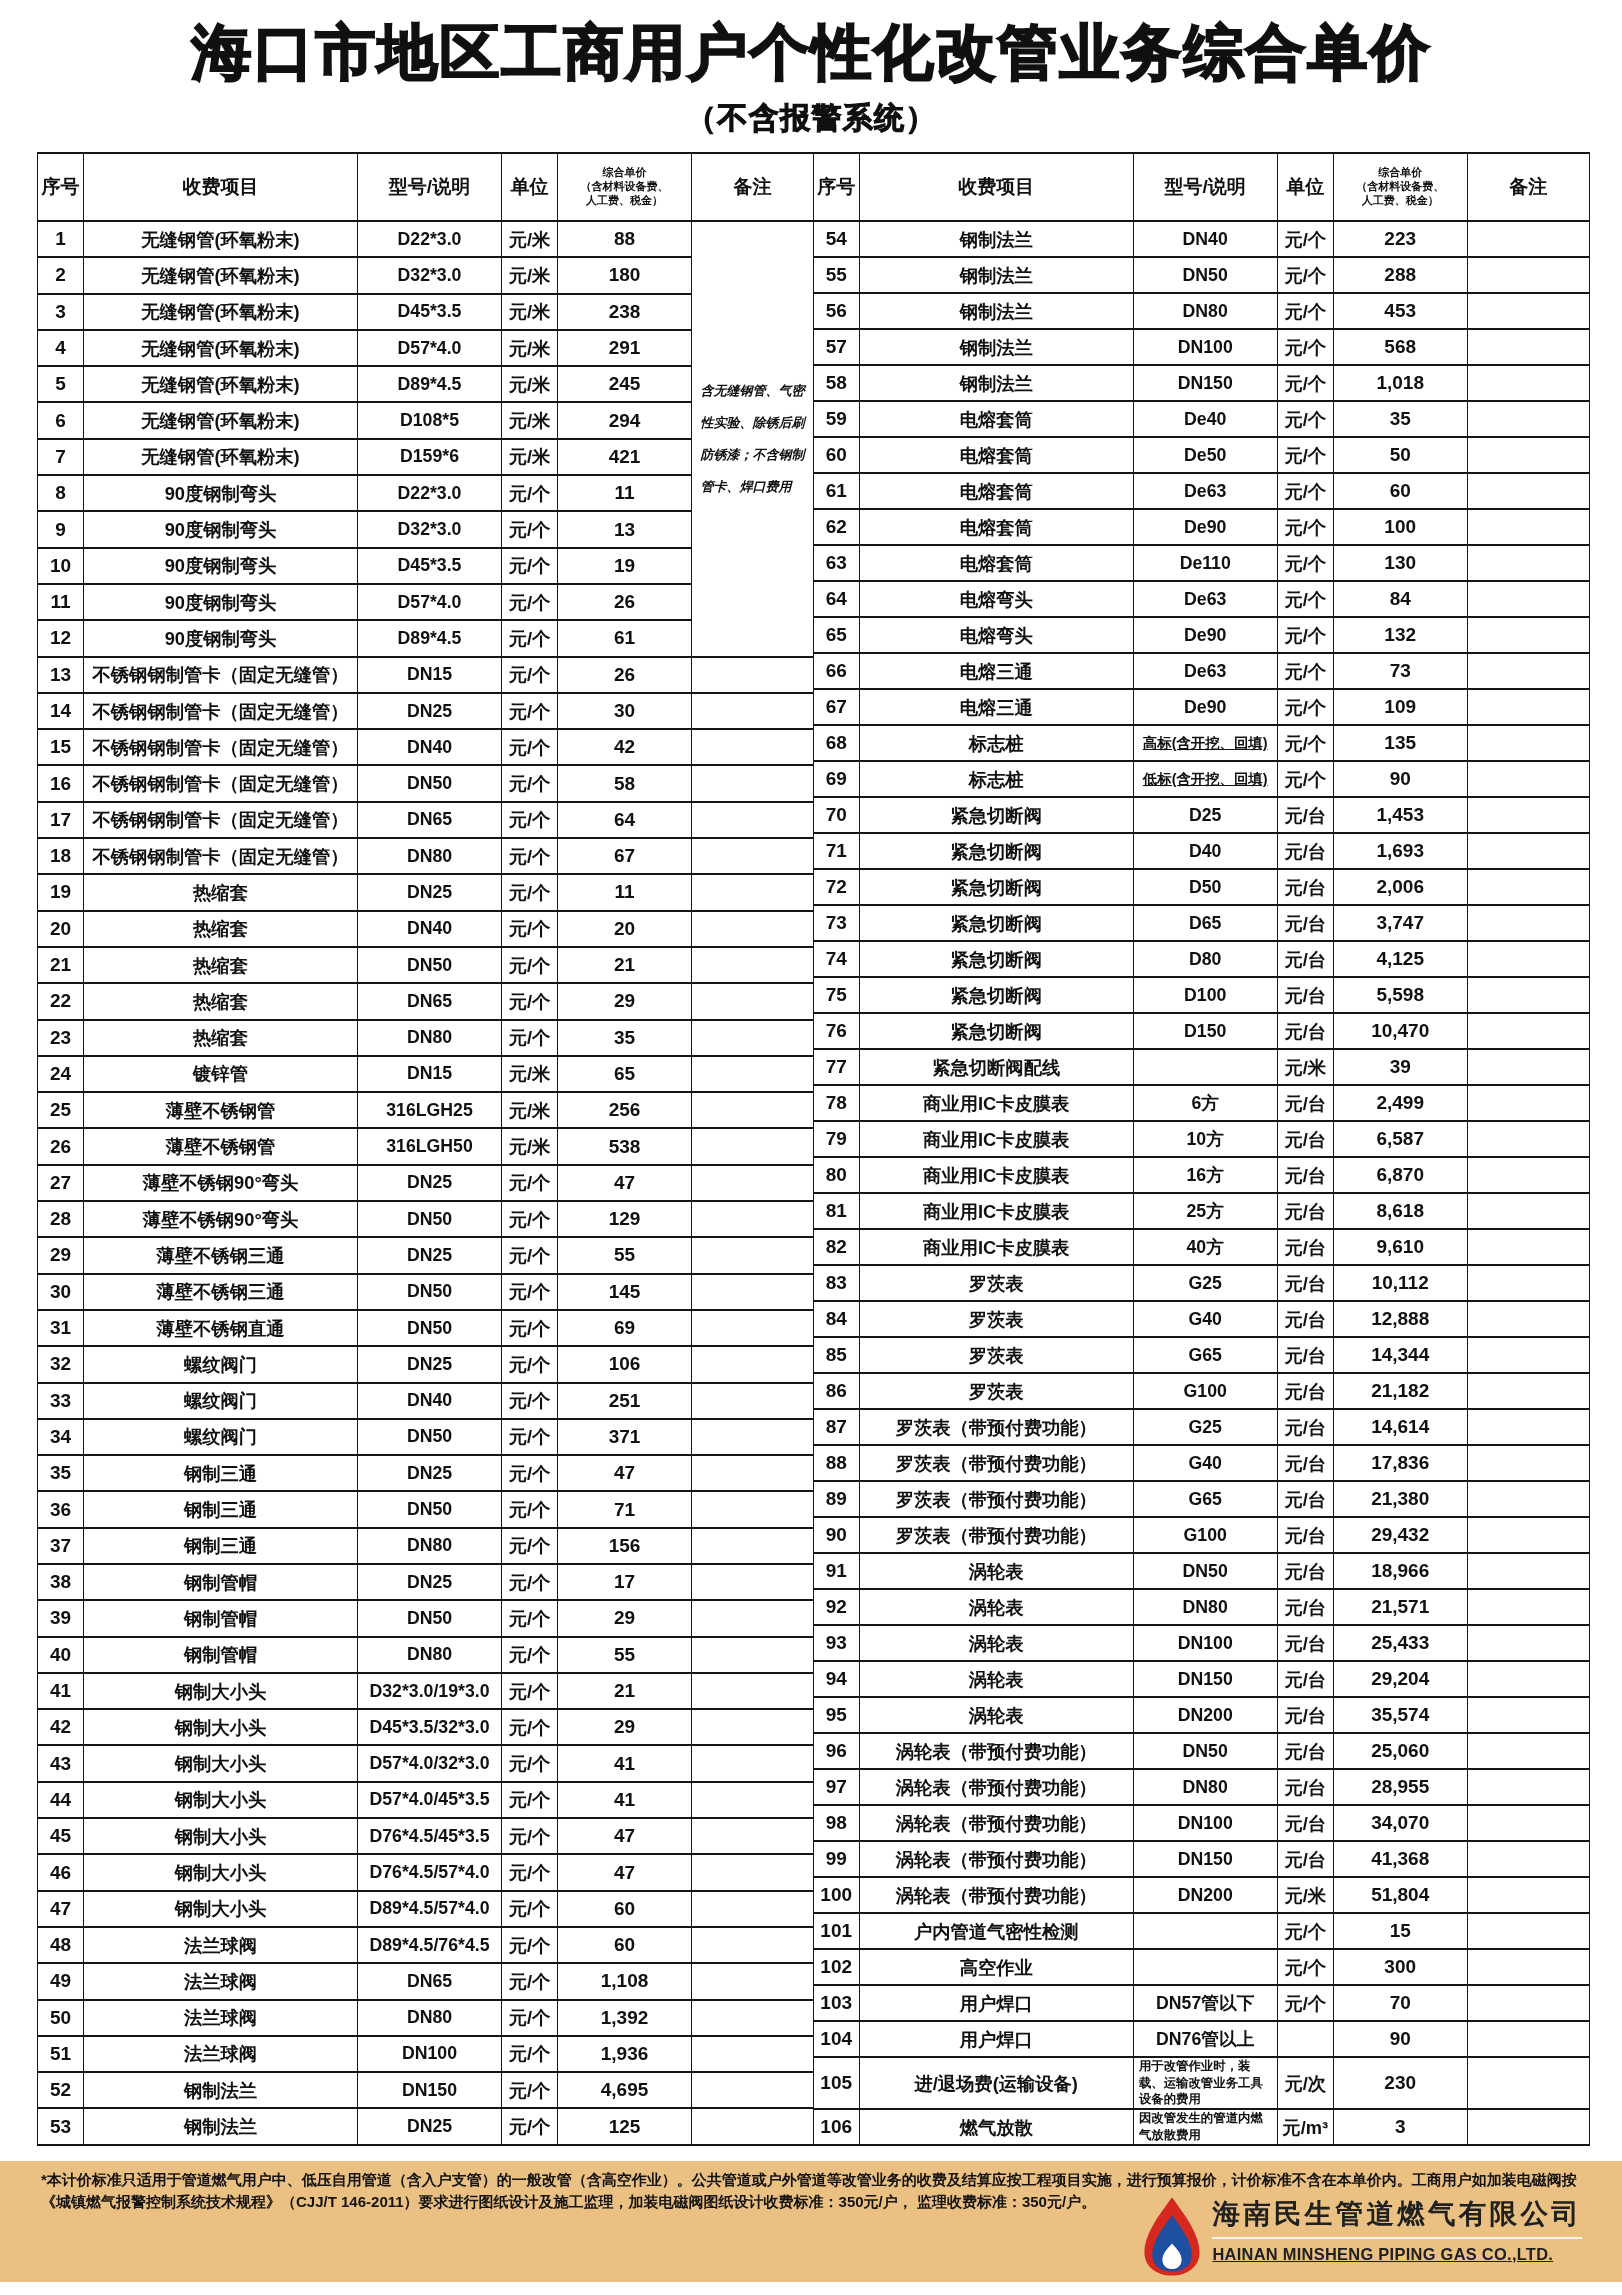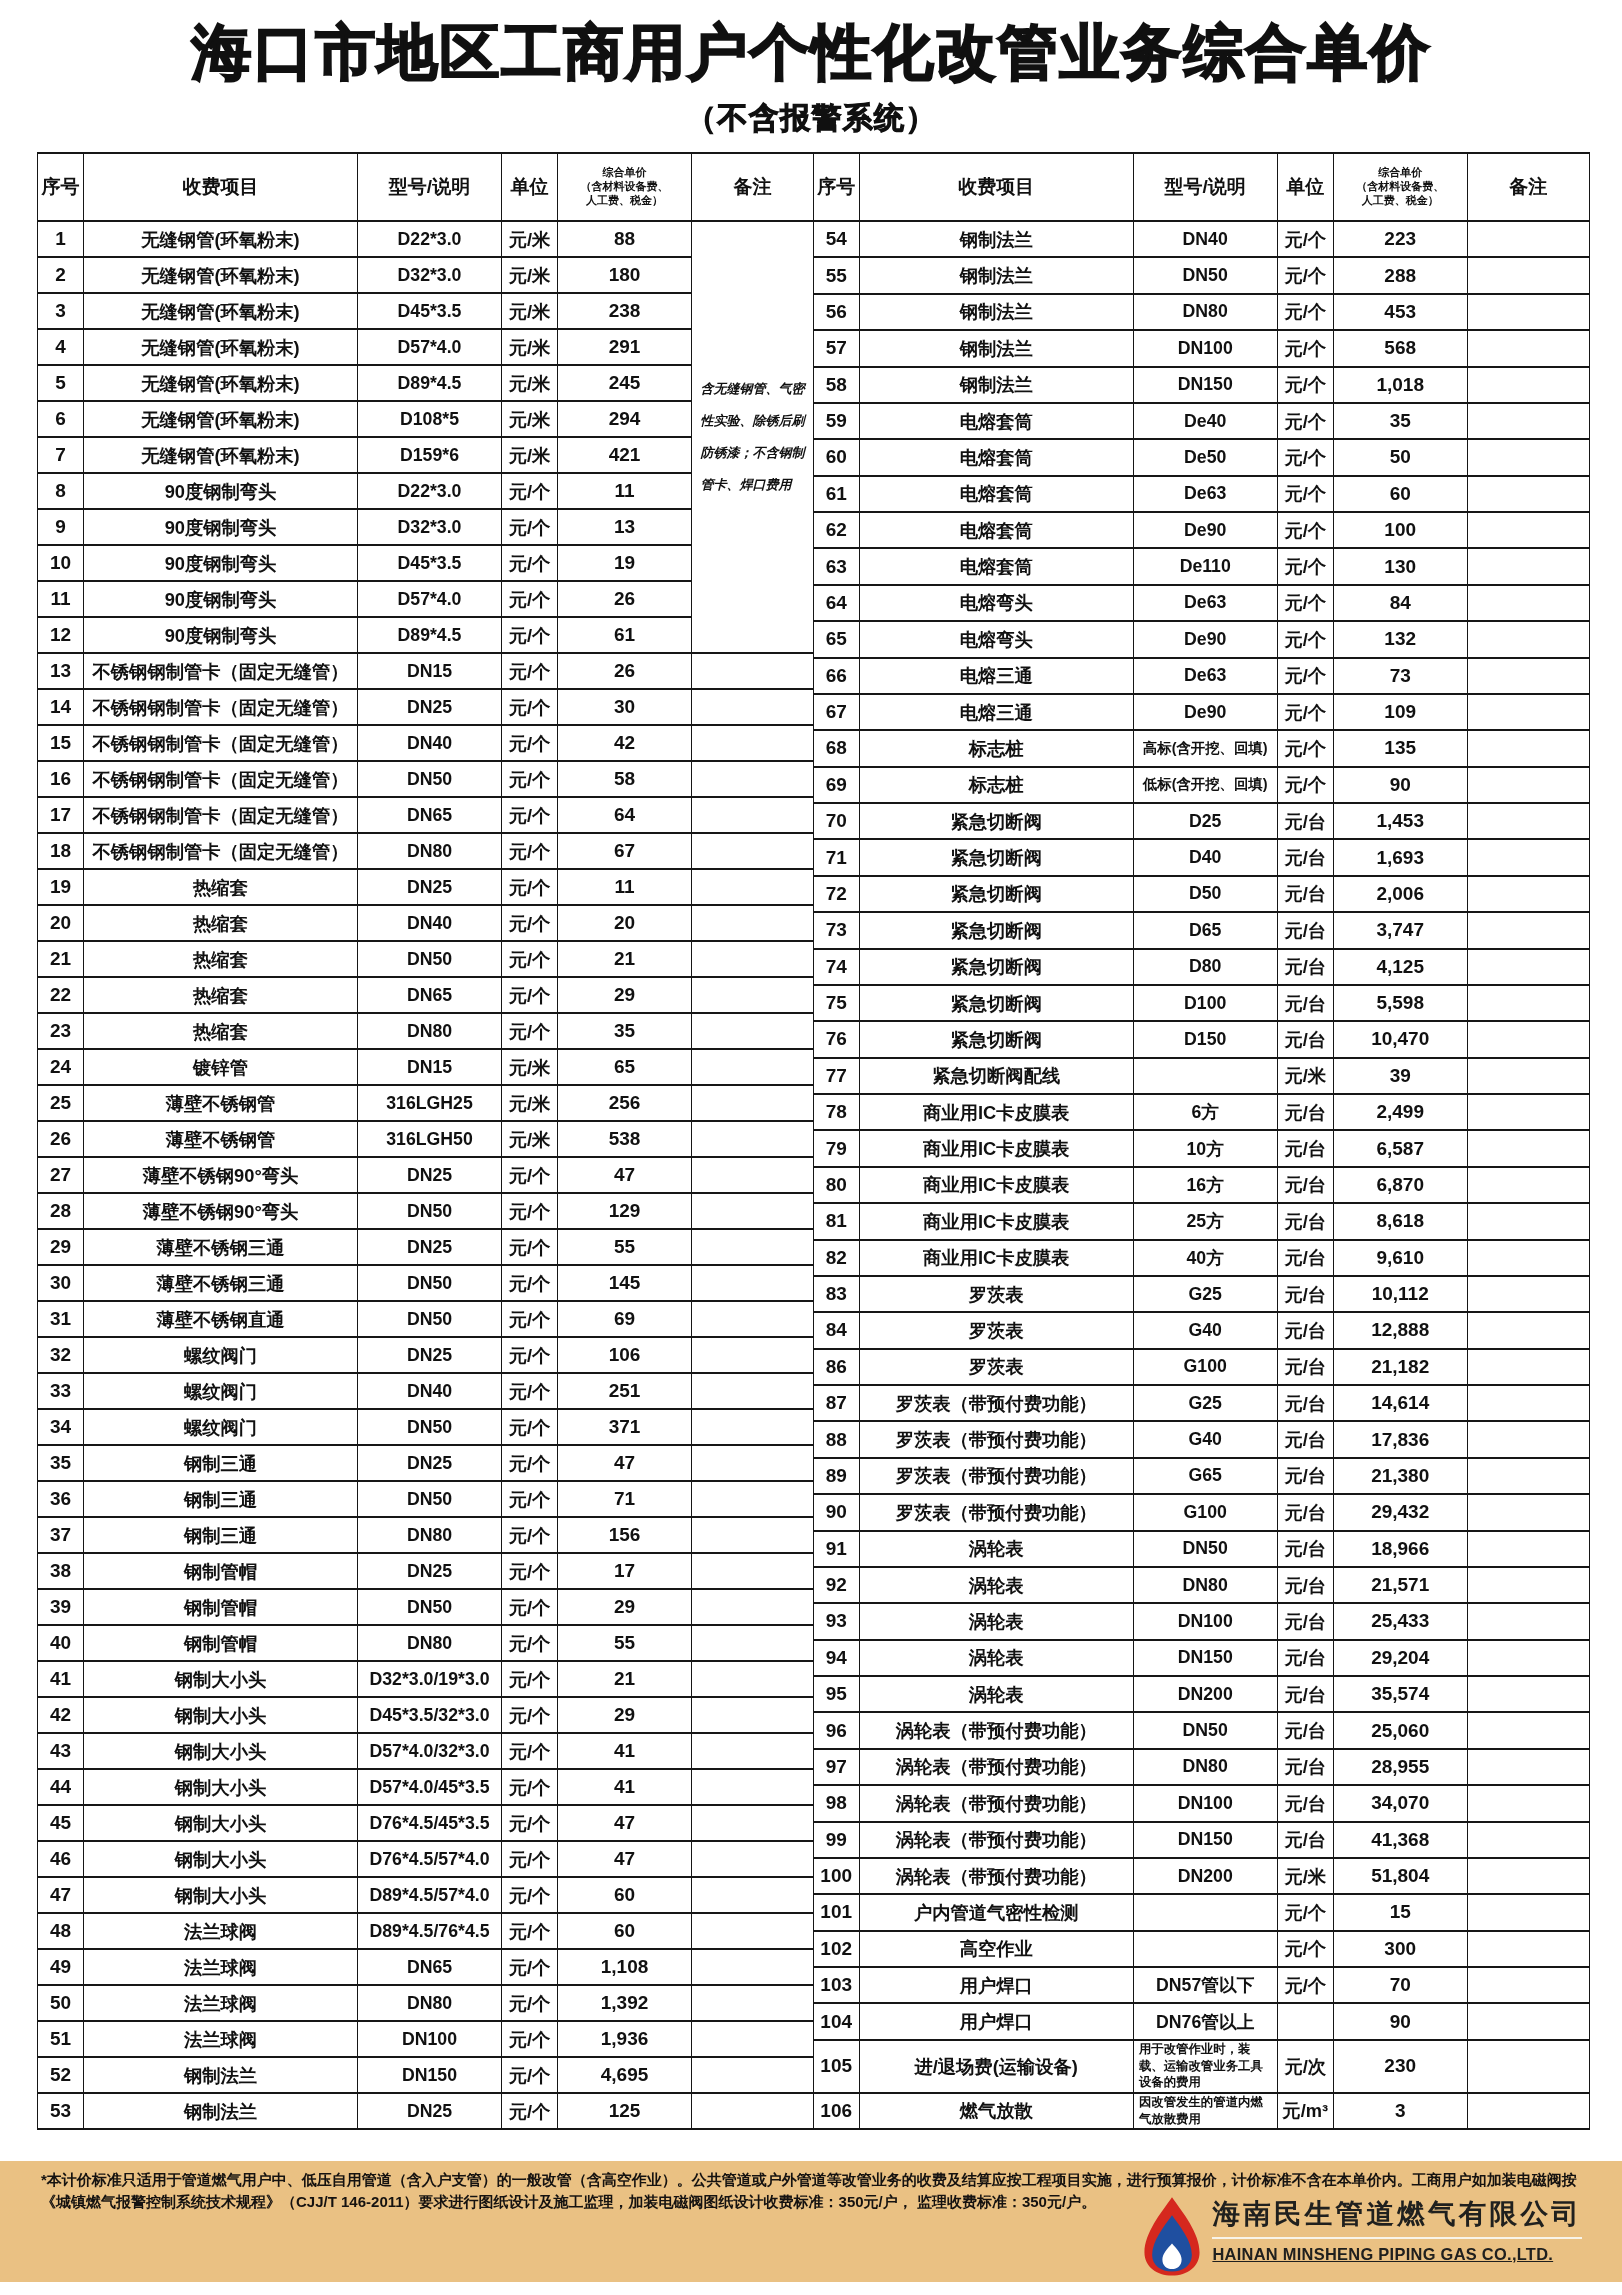--- a/index.html
+++ b/index.html
@@ -27,21 +27,21 @@
     text-align:center; vertical-align:middle; padding:0; overflow:hidden;
     background:#ffffff;
   }
   .price-table thead tr { height:68px; }
   .price-table tbody tr { height:36px; }
   .price-table th { font-size:19px; line-height:1.2; }
   .price-table th.col-price { font-size:11px; white-space:pre-line; line-height:1.25; }
   .price-table td { font-size:19px; white-space:nowrap; }
   td.col-item  { font-size:18.3px; }
   td.col-spec  { font-size:17.7px; }
-  td.col-spec.spec-sm { font-size:14.4px; }
+  td.col-spec.spec-sm { font-size:14.4px;text-decoration:underline; }
   td.col-spec.spec-xs { font-size:12.4px; line-height:1.35; white-space:normal;
                         text-align:left; padding:0 5.2px; }
   td.col-unit  { font-size:18.3px; }
   td.merged-remark { font-size:13px; line-height:2.45; white-space:normal;
                      text-align:left; padding:0 8.5px;font-style:italic; }
 
   .footer-band { position:absolute; left:0; top:2161px; width:1623px; height:121px;
                  background:var(--band-color,#eac183); }
   .footnote { position:absolute; left:41px; top:7.9px; width:1544px;
               font-size:15px; font-weight:700; color:#151210; line-height:1.45; }
@@ -766,20 +766,28 @@
           </tr>
           <tr>
             <td class="col-no">84</td>
             <td class="col-item">罗茨表</td>
             <td class="col-spec">G40</td>
             <td class="col-unit">元/台</td>
             <td class="col-price">12,888</td>
             <td class="col-remark"></td>
           </tr>
           <tr>
+            <td class="col-no">85</td>
+            <td class="col-item">罗茨表</td>
+            <td class="col-spec">G65</td>
+            <td class="col-unit">元/台</td>
+            <td class="col-price">14,344</td>
+            <td class="col-remark"></td>
+          </tr>
+          <tr>
             <td class="col-no">86</td>
             <td class="col-item">罗茨表</td>
             <td class="col-spec">G100</td>
             <td class="col-unit">元/台</td>
             <td class="col-price">21,182</td>
             <td class="col-remark"></td>
           </tr>
           <tr>
             <td class="col-no">87</td>
             <td class="col-item">罗茨表（带预付费功能）</td>

